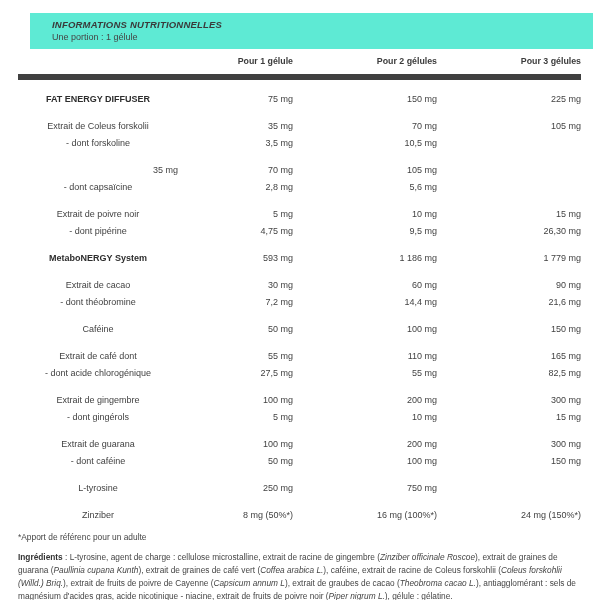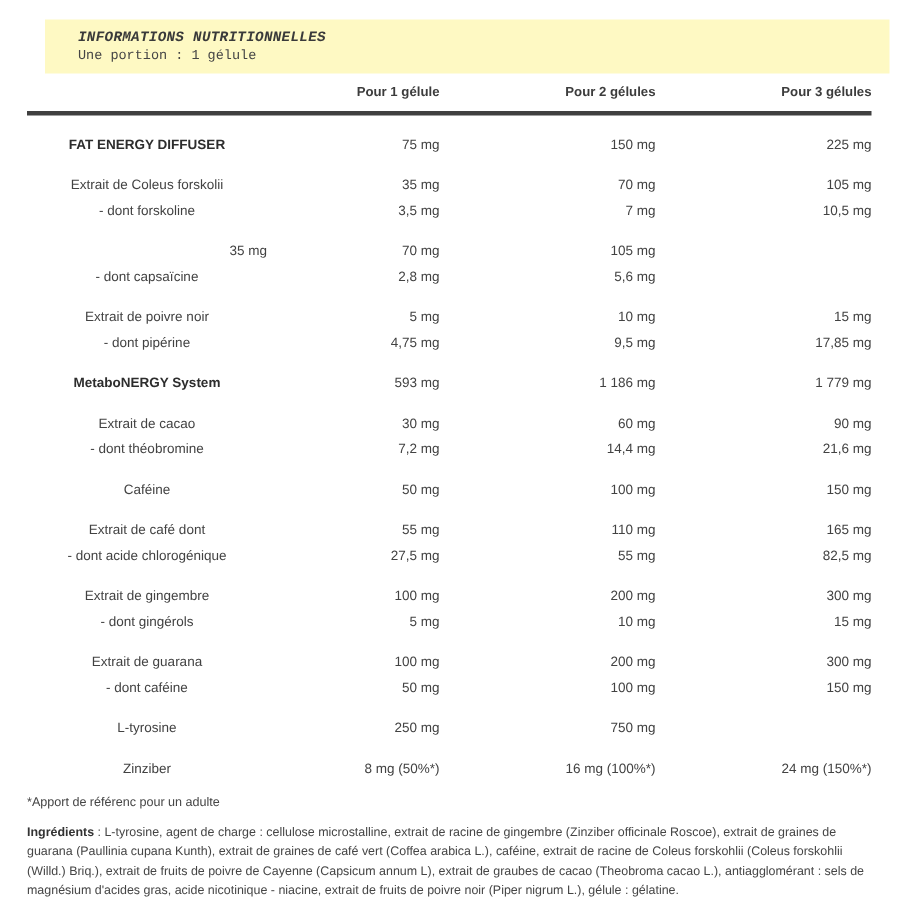--- a/index.html
+++ b/index.html
@@ -3,52 +3,51 @@
 <meta charset="utf-8">
 <style>
   html,body{margin:0;padding:0;}
   body{
     width:600px;height:600px;overflow:hidden;background:#ffffff;
     font-family:"Liberation Sans", sans-serif;color:#404040;
     position:relative;
   }
   .title-band{
     margin:13px 7px 0 30px;
-    background:#fef9c3;
+    background:#5eead4;
     padding:6px 10px 6px 22px;
-    font-family:Liberation Mono, monospace;
   }
   .title{
     font-size:9.5px;font-weight:bold;font-style:italic;color:#3a3a3a;
     letter-spacing:0.2px;line-height:12px;
   }
   .subtitle{font-size:9px;line-height:11px;color:#454545;margin-top:1px;}
   .ntable{margin:0 19px 0 18px;}
   .grid-row{
     display:grid;
     grid-template-columns:160px 115px 144px 144px;
     align-items:center;
   }
-  .head-row{padding:7px 0 8px 0;border-bottom:3px solid #404040;}
+  .head-row{padding:7px 0 8px 0;border-bottom:6px solid #404040;}
   .head-cell{font-size:8.8px;font-weight:bold;color:#3c3c3c;text-align:right;}
   .tbody .group{margin-top:10px;}
   .tbody .row{height:17px;}
   .cell{font-size:9px;color:#424242;white-space:nowrap;}
   .cell.label{text-align:center;}
   .cell.val{text-align:right;}
   .row.bold .cell.label{font-weight:bold;color:#2d2d2d;}
   .footnote{
     margin:9px 19px 0 18px;font-size:8.4px;color:#454545;
   }
   .ingredients{
     margin:9px 12px 0 18px;
     font-size:8.3px;line-height:13px;color:#454545;
     text-align:left;
   }
-  .ingredients .it{text-align:center;}
+  .ingredients .it{font-style:italic;text-align:center;}
   .ingredients .bd{font-weight:bold;color:#333333;margin-top:36px;}
 </style>
 </head>
 <body>
 
 <div class="title-band">
   <div class="title">INFORMATIONS NUTRITIONNELLES</div>
   <div class="subtitle">Une portion : 1 gélule</div>
 </div>
 
@@ -71,21 +70,20 @@
       <div class="group">
         <div class="grid-row row">
           <div class="cell label">Extrait de Coleus forskolii</div>
           <div class="cell val">35 mg</div>
           <div class="cell val">70 mg</div>
           <div class="cell val">105 mg</div>
         </div>
         <div class="grid-row row">
           <div class="cell label">- dont forskoline</div>
           <div class="cell val">3,5 mg</div>
-          <div class="cell val">7 mg</div>
           <div class="cell val">10,5 mg</div>
         </div>
       </div>
       <div class="group">
         <div class="grid-row row">
           <div class="cell val">35 mg</div>
           <div class="cell val">70 mg</div>
           <div class="cell val">105 mg</div>
         </div>
         <div class="grid-row row">
@@ -98,21 +96,21 @@
         <div class="grid-row row">
           <div class="cell label">Extrait de poivre noir</div>
           <div class="cell val">5 mg</div>
           <div class="cell val">10 mg</div>
           <div class="cell val">15 mg</div>
         </div>
         <div class="grid-row row">
           <div class="cell label">- dont pipérine</div>
           <div class="cell val">4,75 mg</div>
           <div class="cell val">9,5 mg</div>
-          <div class="cell val">17,85 mg</div>
+          <div class="cell val">26,30 mg</div>
         </div>
       </div>
       <div class="group">
         <div class="grid-row row bold">
           <div class="cell label">MetaboNERGY System</div>
           <div class="cell val">593 mg</div>
           <div class="cell val">1 186 mg</div>
           <div class="cell val">1 779 mg</div>
         </div>
       </div>

